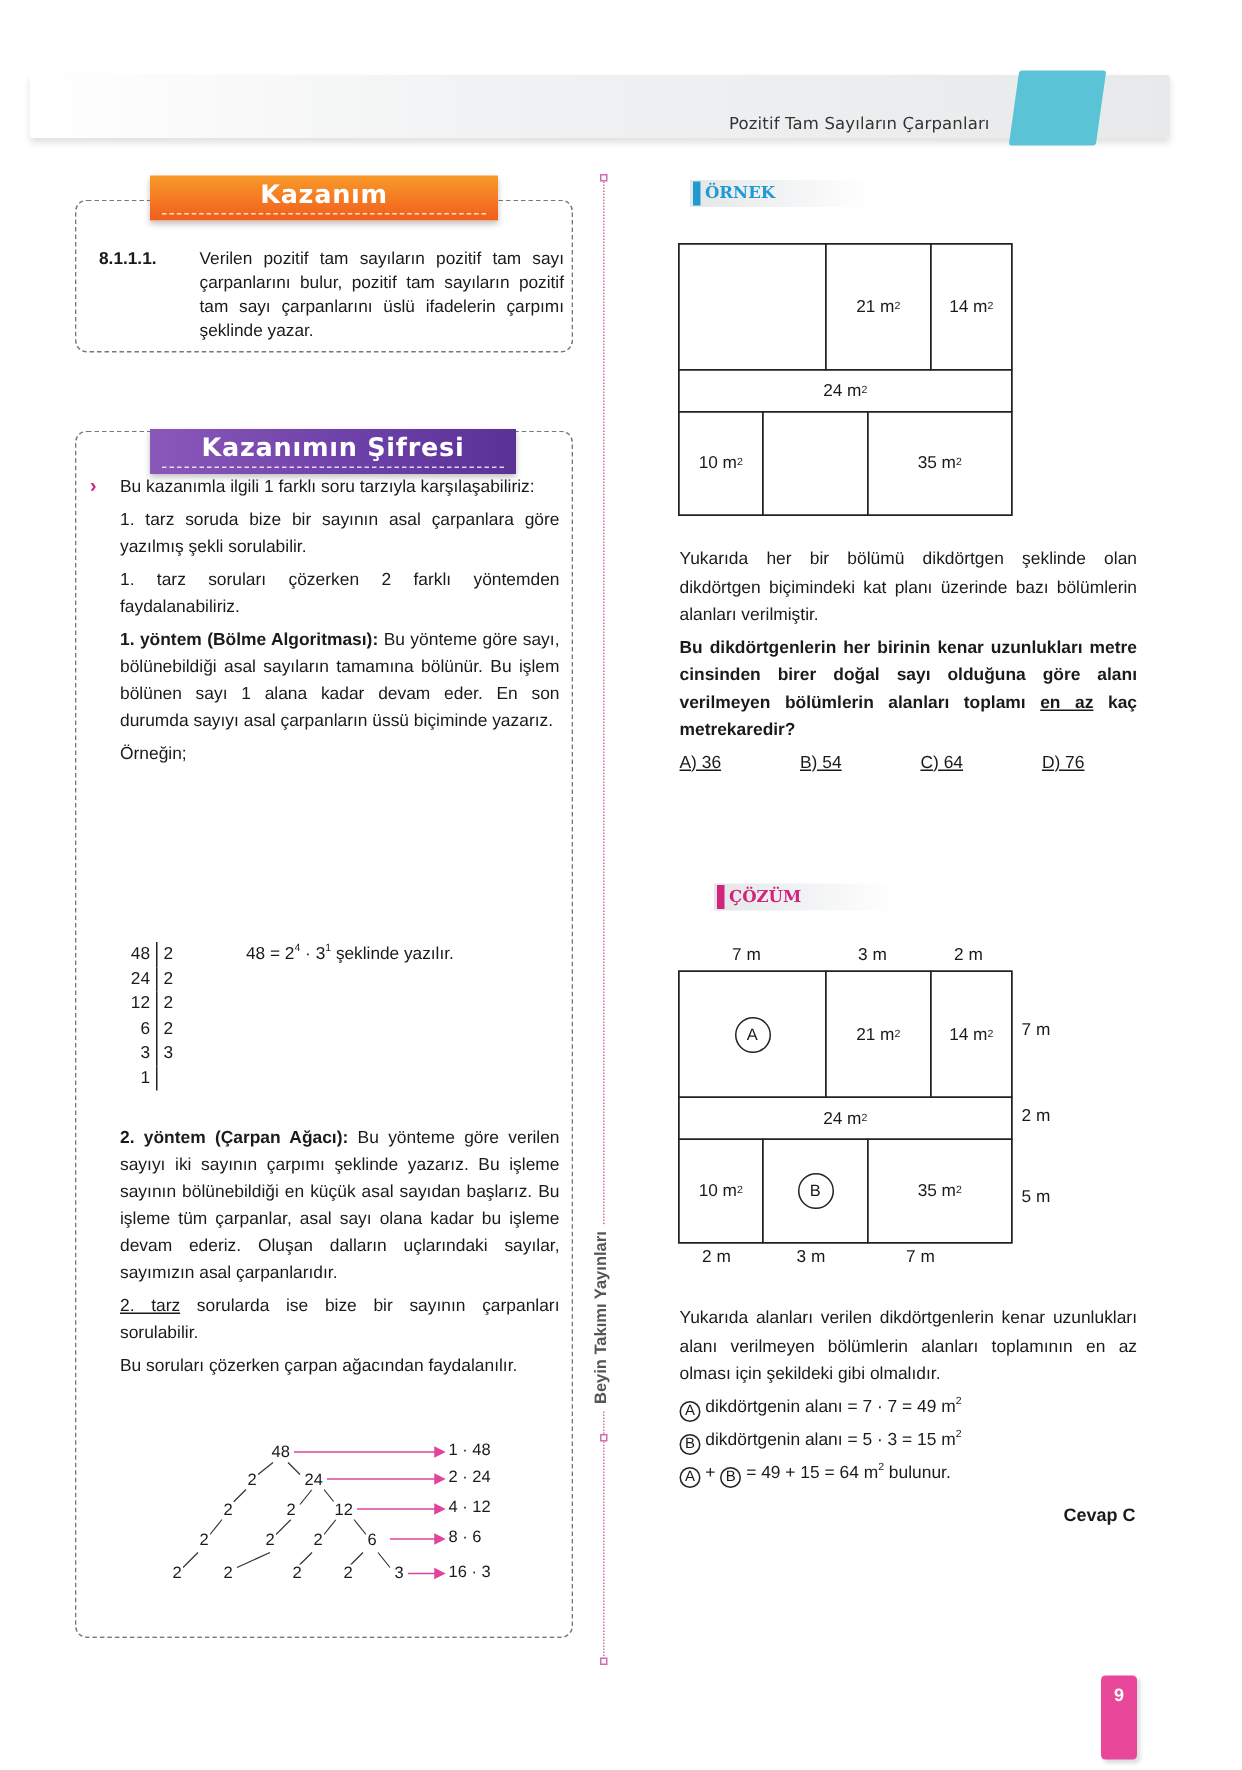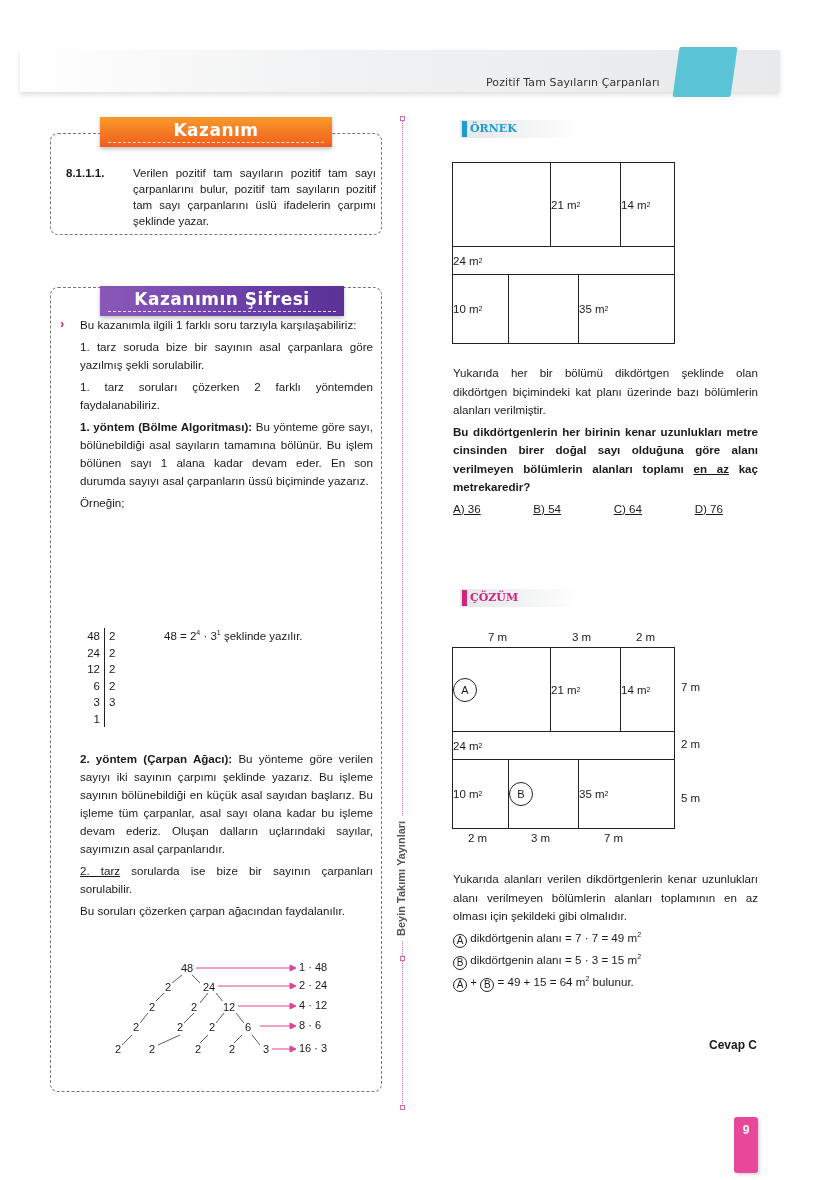--- a/index.html
+++ b/index.html
@@ -51,34 +51,34 @@
   .tree .n { position: absolute; background: #fff; padding: 0 1px; }
 
   
   .sec-label { position: absolute; height: 18px; width: 120px; font-family: "DejaVu Serif", serif; font-size: 11px; font-weight: bold;
     line-height: 18px; padding-left: 10px; background: linear-gradient(to right, #e4e6e8, #ffffff); }
   .sec-label::before { content: ""; position: absolute; left: 2px; top: 1px; width: 5px; height: 16px; }
   .ornek { color: #1f9bd1; } .ornek::before { background: #1f9bd1; }
   .cozum { color: #d2237e; } .cozum::before { background: #d2237e; }
 
   .plan { position: absolute; border: 1.3px solid #222; }
-  .plan .cell { position: absolute; border: 1.3px solid #222; font-size: 11.5px; display: flex; align-items: center; }
+  .plan .cell { position: absolute; border: 1.3px solid #222; font-size: 11.5px; display: flex; align-items: center; justify-content: center; }
   .circ { display: inline-flex; width: 24px; height: 24px; border: 1.2px solid #222; border-radius: 50%; align-items: center; justify-content: center; font-size: 11px; }
   .dim { position: absolute; font-size: 11.5px; text-align: center; }
 
   .q-text { position: absolute; left: 453px; top: 364px; width: 305px; font-size: 11.6px; line-height: 18.5px; text-align: justify; }
   .q-text p { margin-bottom: 3px; }
   .q-bold { font-weight: bold; }
   .choices { display: flex; justify-content: space-between; width: 270px; margin-top: 2px; text-decoration: underline; }
   .source { text-align: right; font-weight: bold; margin-top: 2px; }
 
   .sol-text { position: absolute; left: 453px; top: 870px; width: 305px; font-size: 11.6px; line-height: 18.5px; text-align: justify; }
   .sol-text p { margin-bottom: 3px; }
   .ci { display: inline-flex; width: 14px; height: 14px; border: 1px solid #222; border-radius: 50%; align-items: center; justify-content: center; font-size: 10px; vertical-align: -2px; }
-  .answer { position: absolute; left: 660px; top: 1003px; width: 97px; text-align: right; font-size: 12px; font-weight: bold; margin-top: 35px; }
+  .answer { position: absolute; left: 660px; top: 1003px; width: 97px; text-align: right; font-size: 12px; font-weight: bold; }
 
   .page-num { position: absolute; left: 734px; top: 1117px; width: 24px; height: 56px; background: #e9479a; border-radius: 3px;
     color: #fff; font-weight: bold; font-size: 12px; text-align: center; padding-top: 6px; box-shadow: 2px 2px 3px rgba(0,0,0,0.15); }
 </style>
 </head>
 <body>
 
 <div class="header-band"></div>
 <div class="header-tab"></div>
 <div class="header-title">Pozitif Tam Sayıların Çarpanları</div>
@@ -227,21 +227,21 @@
   <p>Yukarıda her bir bölümü dikdörtgen şeklinde olan dikdörtgen biçimindeki kat planı üzerinde bazı bölümlerin alanları verilmiştir.</p>
   <p class="q-bold"><span>Bu dikdörtgenlerin her birinin kenar uzunlukları metre cinsinden birer doğal sayı olduğuna göre alanı verilmeyen bölümlerin alanları toplamı </span><span style="text-decoration:underline">en az</span><span> kaç metrekaredir?</span></p>
   <div class="choices">
     <span>A) 36</span>
     <span>B) 54</span>
     <span>C) 64</span>
     <span>D) 76</span>
   </div>
 </div>
 
-<div class="sec-label cozum" style="left:460px;top:589px">ÇÖZÜM</div>
+<div class="sec-label cozum" style="left:476px;top:589px">ÇÖZÜM</div>
 
 <span class="dim" style="left:488px;top:631px">7 m</span>
 <span class="dim" style="left:572px;top:631px">3 m</span>
 <span class="dim" style="left:636px;top:631px">2 m</span>
 
 <div class="plan" style="left:452px;top:647px;width:223px;height:182px">
   <div class="cell" style="left:-1px;top:-1px;width:99px;height:85px">
       <span class="circ">A</span>
     </div>
   <div class="cell" style="left:97px;top:-1px;width:71px;height:85px">

